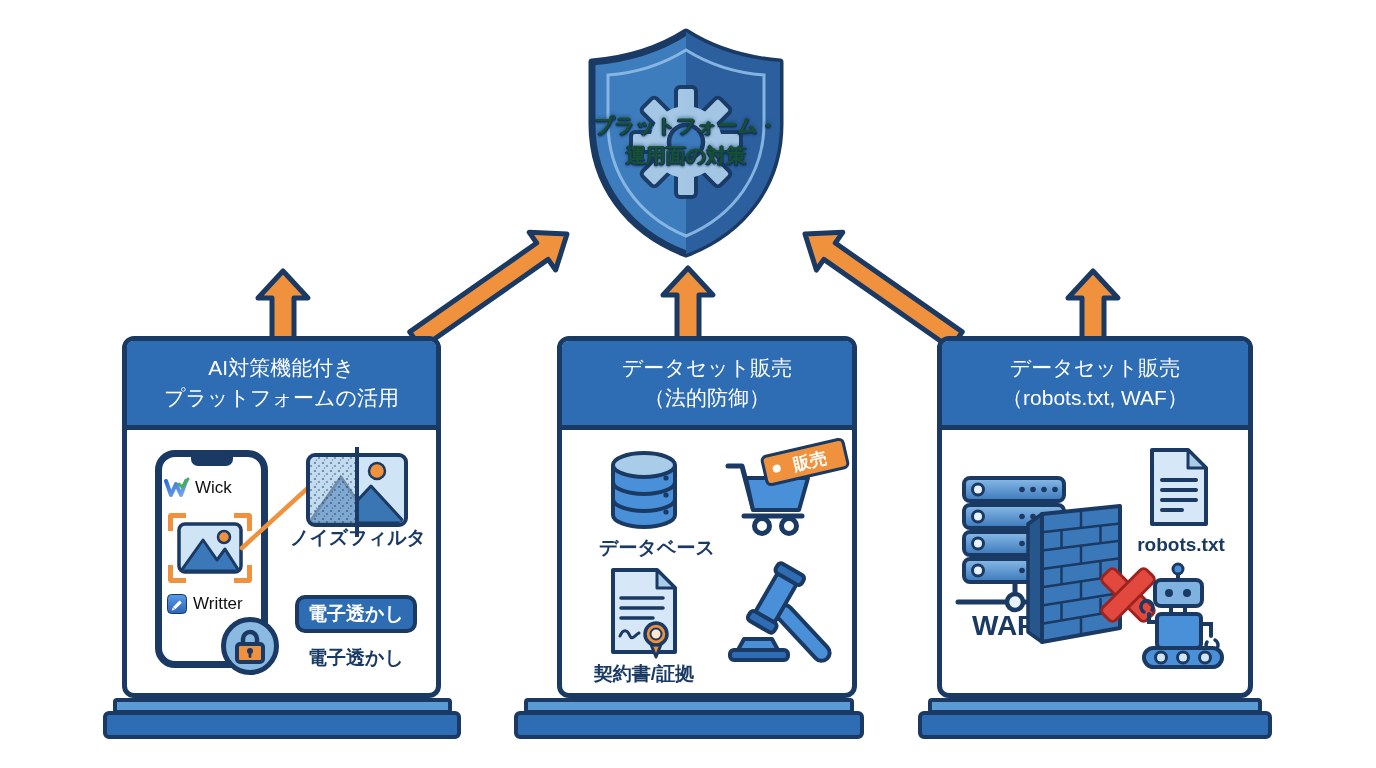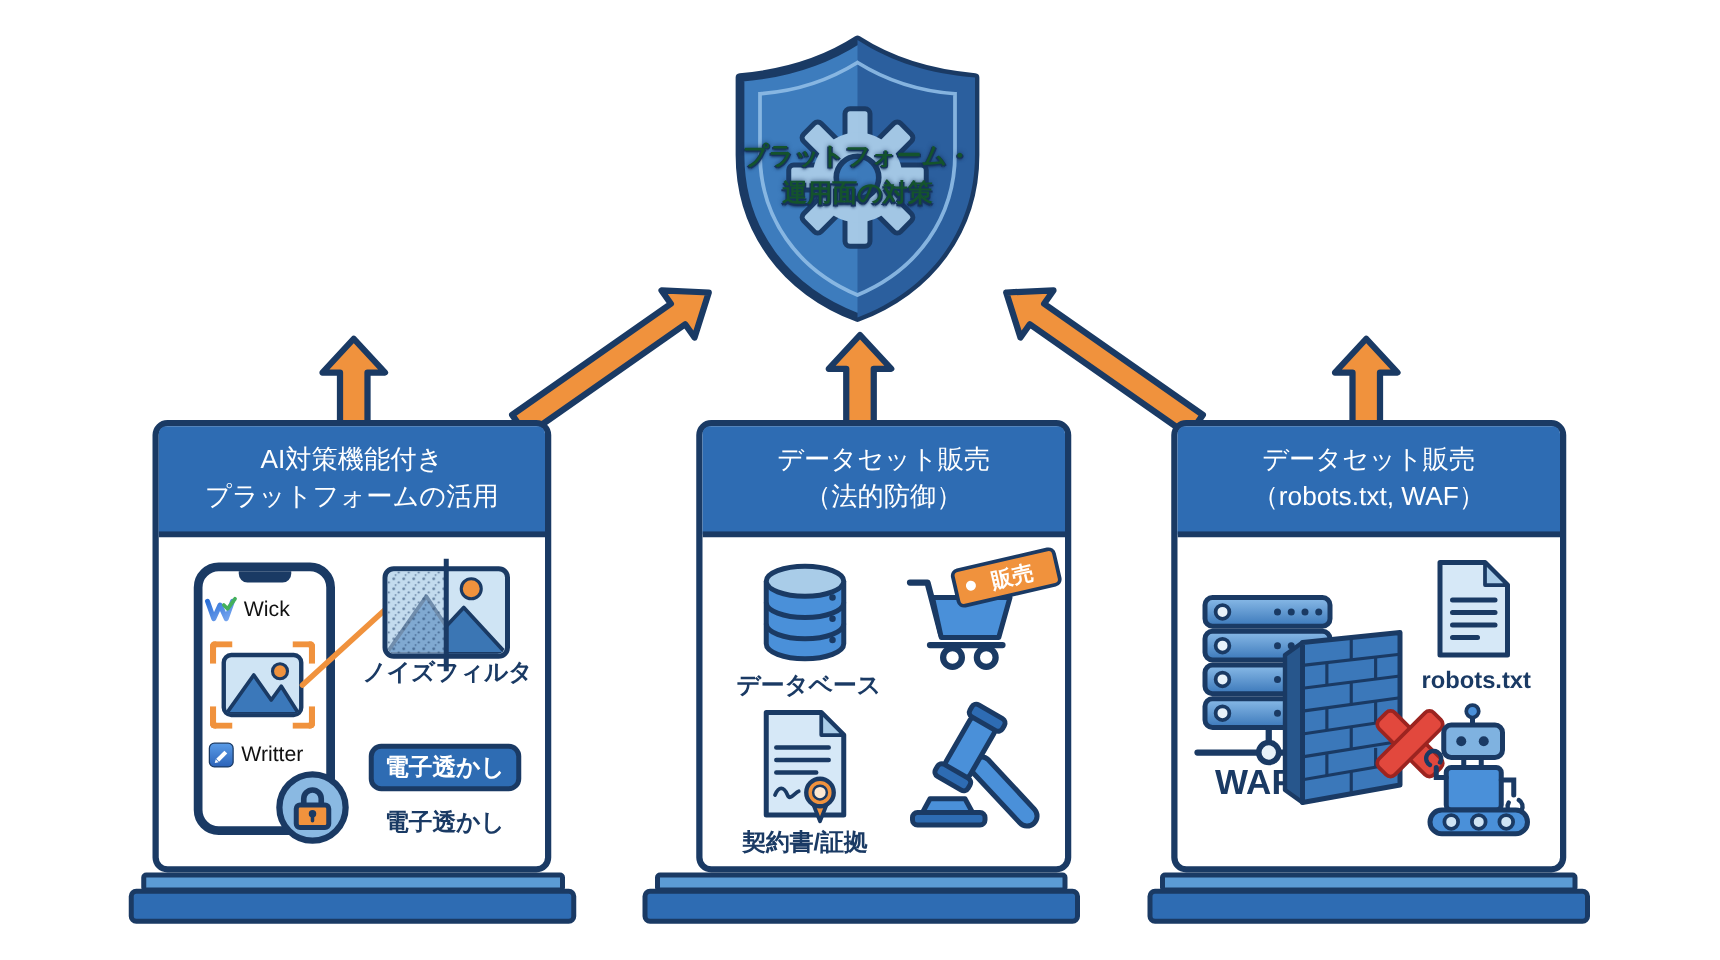--- a/index.html
+++ b/index.html
@@ -209,21 +209,21 @@
 
       <svg class="abs" style="left:43px;top:17px;" width="78" height="86" viewBox="0 0 78 86">
         <path d="M8,18 v50 a31,12 0 0 0 62,0 v-50" fill="#4a90d9" stroke="#1a3a64" stroke-width="4"></path>
         <ellipse cx="39" cy="18" rx="31" ry="12" fill="#a9cce8" stroke="#1a3a64" stroke-width="4"></ellipse>
         <path d="M8,35 a31,12 0 0 0 62,0" fill="none" stroke="#1a3a64" stroke-width="4"></path>
         <path d="M8,52 a31,12 0 0 0 62,0" fill="none" stroke="#1a3a64" stroke-width="4"></path>
         <circle cx="61" cy="31" r="2.6" fill="#1a3a64"></circle>
         <circle cx="61" cy="48" r="2.6" fill="#1a3a64"></circle>
         <circle cx="61" cy="65" r="2.6" fill="#1a3a64"></circle>
       </svg>
-      <div class="abs cap-label" style="left:5px;top:105px;width:160px;">データベース</div>
+      <div class="abs cap-label" style="left:15px;top:105px;width:160px;">データベース</div>
 
       <svg class="abs" style="left:160px;top:22px;" width="94" height="84" viewBox="0 0 94 84">
         <path d="M6,14 H20 L31,56" fill="none" stroke="#1a3a64" stroke-width="5" stroke-linecap="round" stroke-linejoin="round"></path>
         <polygon points="24,26 86,26 77,58 31,58" fill="#4a90d9" stroke="#1a3a64" stroke-width="4" stroke-linejoin="round"></polygon>
         <path d="M22,64 H80" stroke="#1a3a64" stroke-width="5" stroke-linecap="round"></path>
         <circle cx="40" cy="74" r="7.5" fill="#fff" stroke="#1a3a64" stroke-width="5"></circle>
         <circle cx="67" cy="74" r="7.5" fill="#fff" stroke="#1a3a64" stroke-width="5"></circle>
       </svg>
 
       <div class="abs sale-tag">

